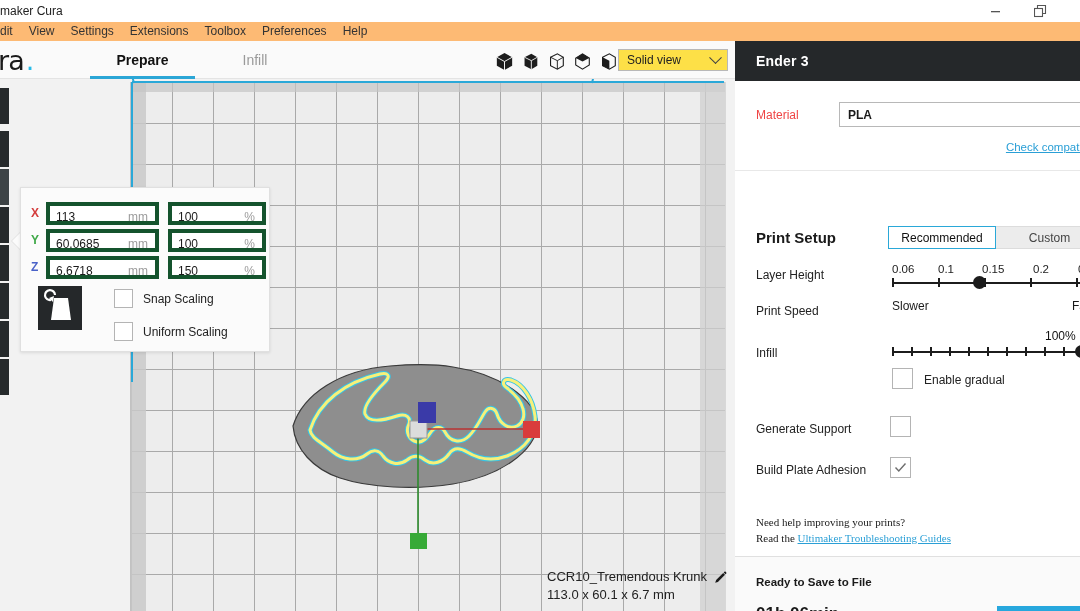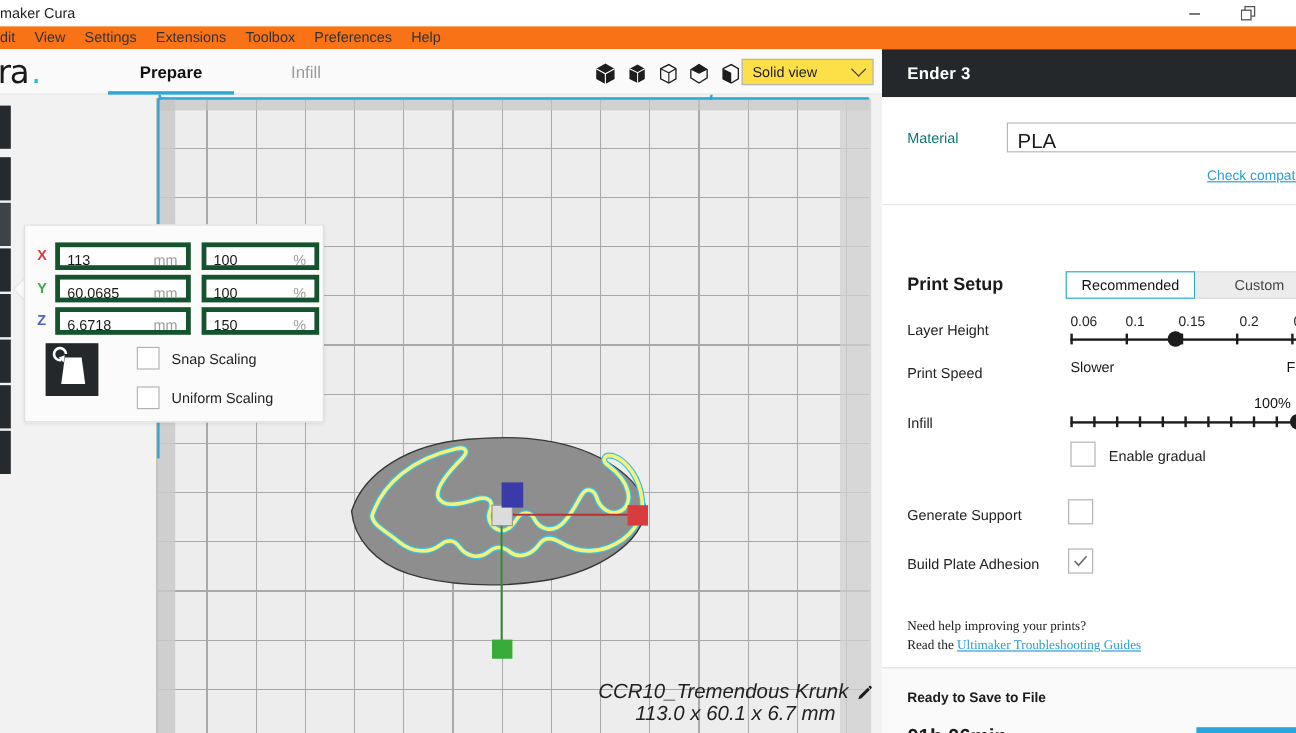--- a/index.html
+++ b/index.html
@@ -25,21 +25,21 @@
     position: absolute; top: 0; width: 45px; height: 22px;
     display: flex; align-items: center; justify-content: center;
   }
   #btn-min { right: 62px; }
   #btn-max { right: 17px; }
   .wctl .g { display: block; }
 
   
   #menubar {
     position: absolute; left: 0; top: 22px; width: 1080px; height: 19px;
-    background: #f97316;
+    background: #fdba74;
     display: flex; align-items: center;
   }
   #menubar .mi {
     font-size: 12px; color: #333; padding: 0 8px; line-height: 19px;
     white-space: nowrap; cursor: default;
   }
   #menubar .mi:first-child { padding-left: 0; }
 
   
   #stagebar {
@@ -118,22 +118,22 @@
     position: absolute; left: 700px; top: 3px; width: 26px; height: 540px;
     background: #cfcfcf; opacity: .75;
   }
 
   
   #model { position: absolute; left: 285px; top: 275px; width: 260px; height: 145px; }
   #gizmo { position: absolute; left: 0; top: 0; }
 
   
   #modelinfo {
-    position: absolute; right: 8px; bottom: 7px; text-align: center;
-    font-size: 17px; color: #222; line-height: 18px; font-style: italic;
+    position: absolute; right: 8px; bottom: 7px; text-align: left;
+    font-size: 13px; color: #222; line-height: 18px;
   }
   #modelinfo .namerow { display: flex; align-items: center; gap: 7px; justify-content: flex-end; }
   #pencil-icon { width: 13px; height: 13px; }
 
   
   #toolbar {
     position: absolute; left: 0; top: 88px; width: 9px;
   }
   .toolbtn {
     width: 9px; height: 36px; background: #262a2c; margin-bottom: 2px;
@@ -200,27 +200,27 @@
     display: flex; align-items: center;
   }
   #printer-header .nm {
     margin-left: 21px; font-size: 14px; font-weight: bold; letter-spacing: .2px;
   }
   #material-sec {
     position: absolute; left: 0; top: 40px; width: 345px; height: 90px;
     background: #fff; border-bottom: 1px solid #e8e8e8;
   }
   #material-sec .lab {
-    position: absolute; left: 21px; top: 27px; font-size: 12px; color: #0f766e;
+    position: absolute; left: 21px; top: 27px; font-size: 12px; color: #ef4444;
   }
   #material-dd {
     position: absolute; left: 104px; top: 21px; width: 260px; height: 25px;
     background: #fff; border: 1px solid #b8b8b8;
   }
-  #material-dd .val { position: absolute; left: 8px; top: 5px; font-size: 17px; }
+  #material-dd .val { position: absolute; left: 8px; top: 5px; font-size: 12px; font-weight: bold; }
   #check-compat {
     position: absolute; right: -25px; top: 60px; font-size: 11.5px;
     color: #2a9fd6; text-decoration: underline; white-space: nowrap;
   }
 
   #printsetup-sec {
     position: absolute; left: 0; top: 140px; width: 345px; height: 375px;
     background: #fff;
   }
   #printsetup-title {

